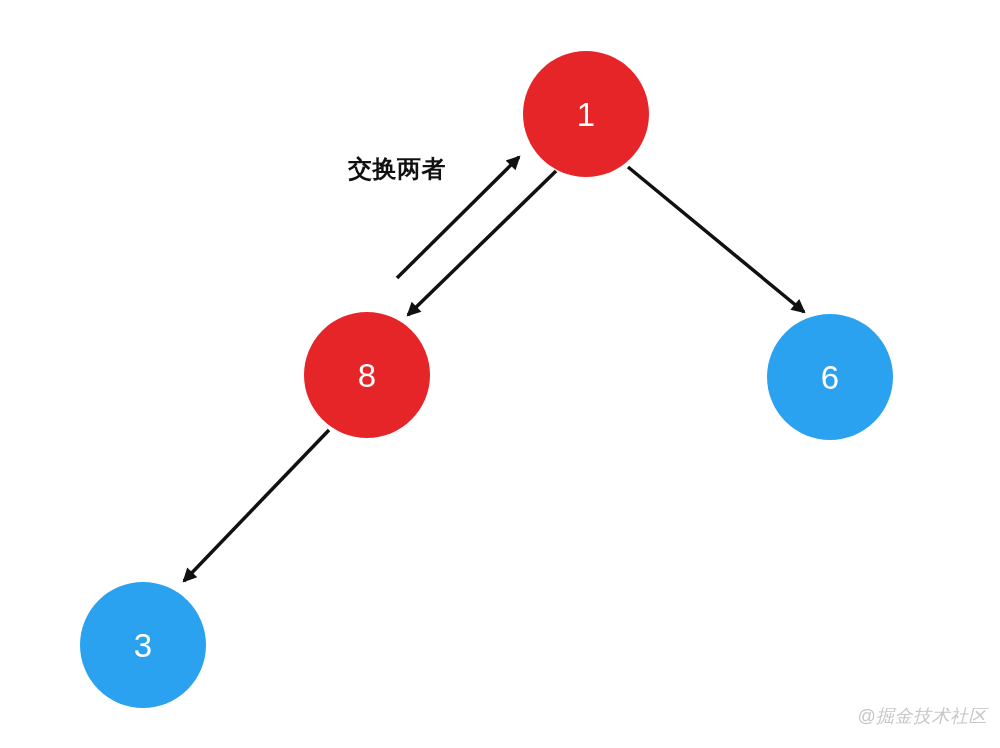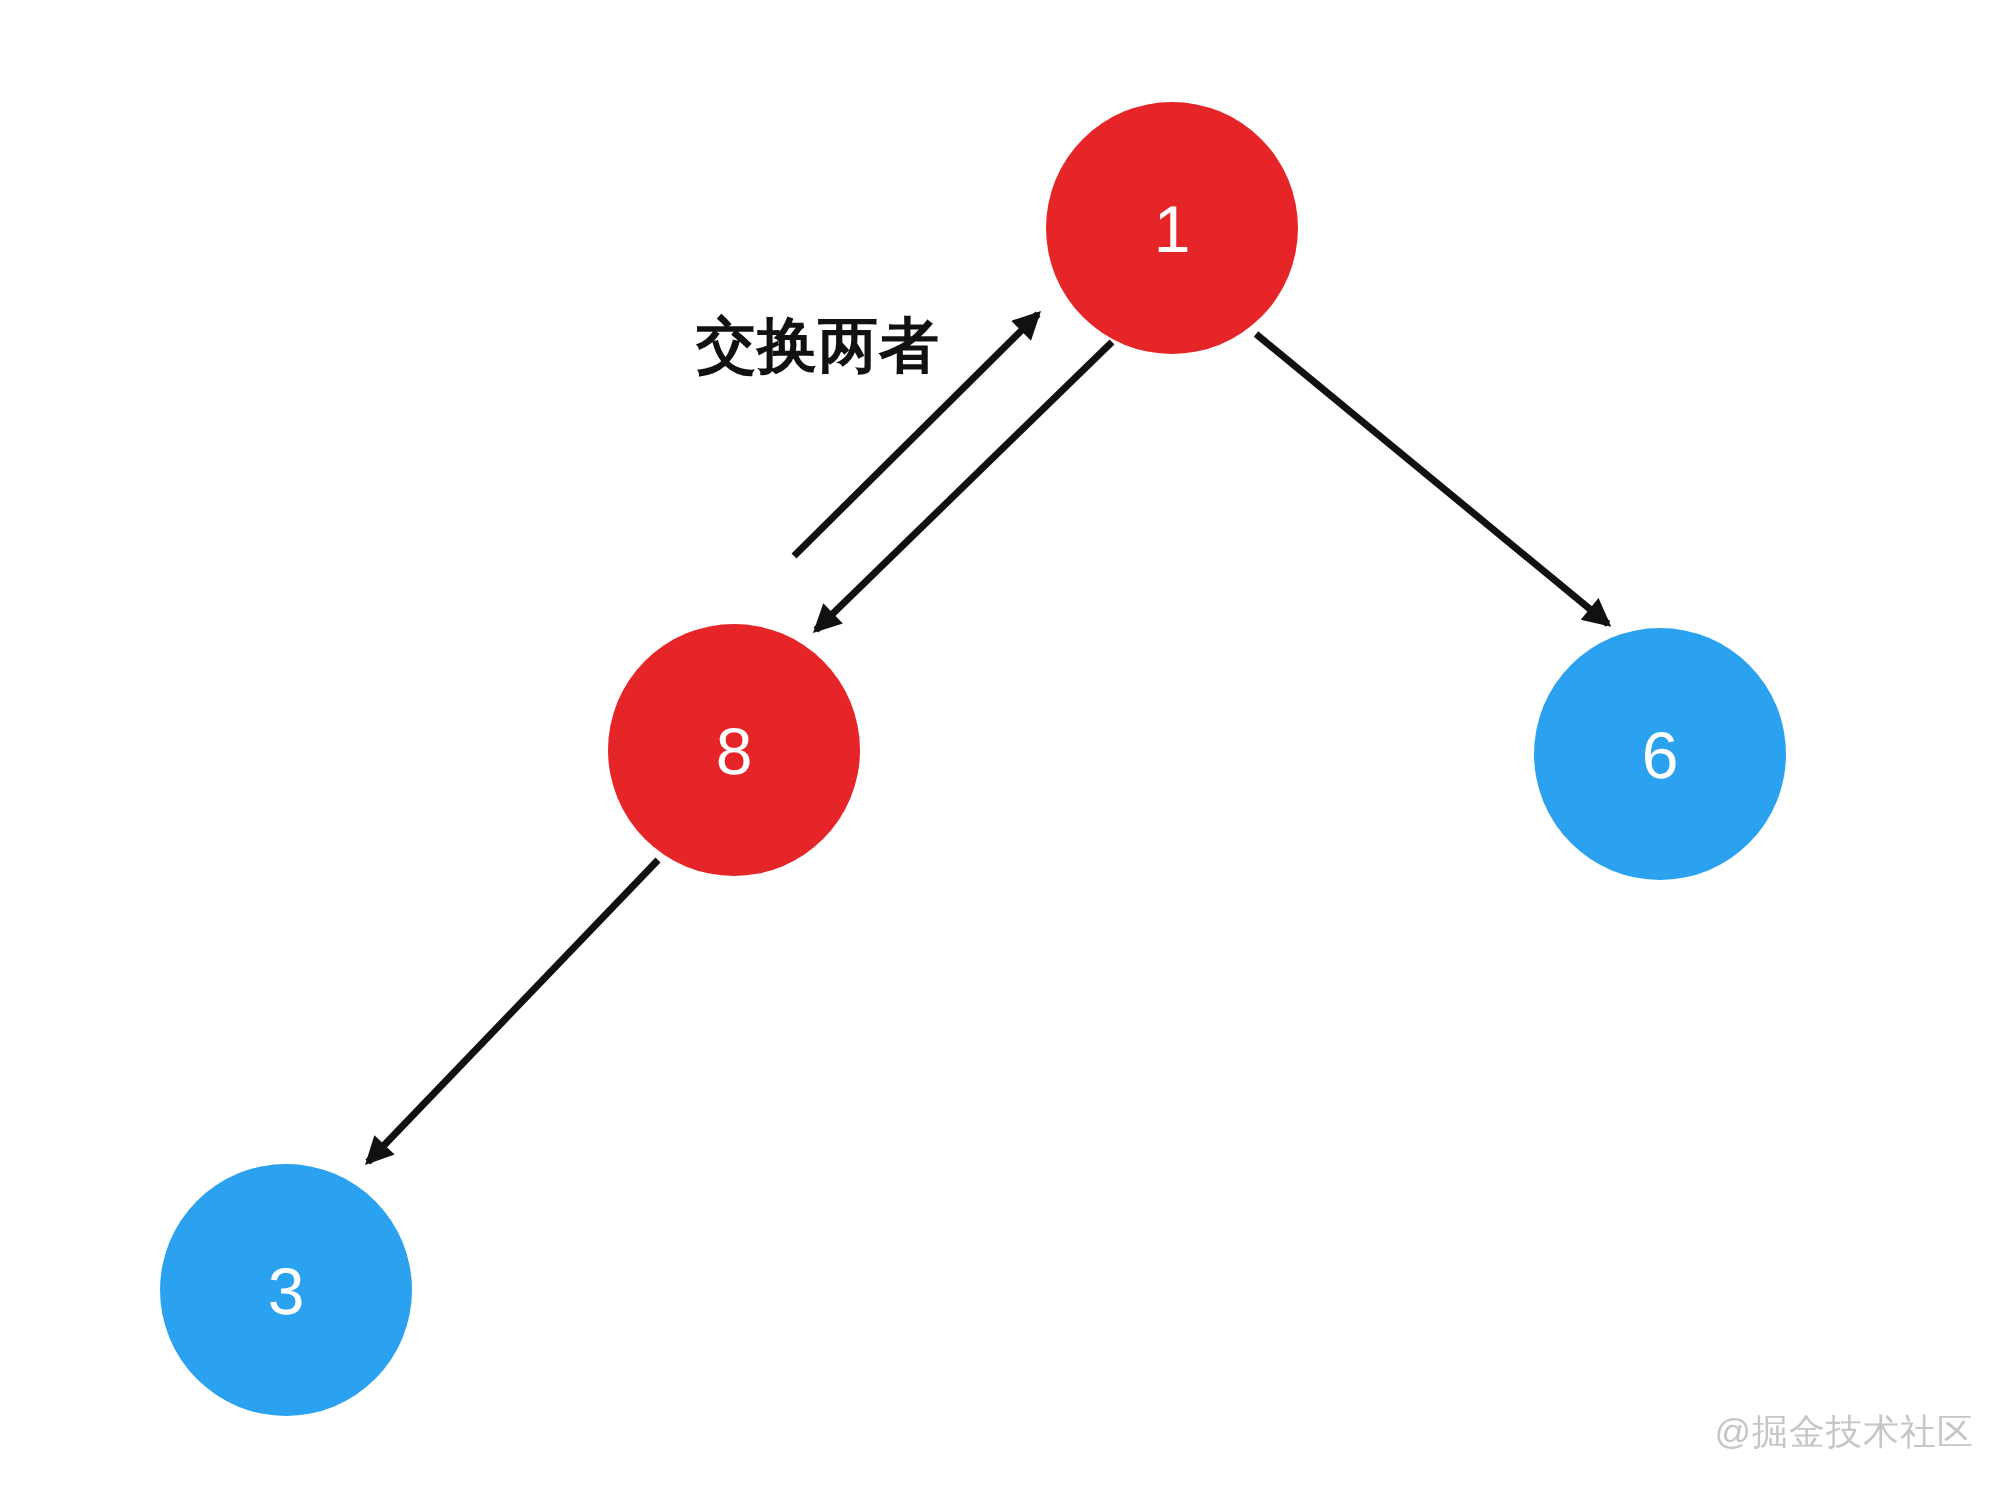--- a/index.html
+++ b/index.html
@@ -43,33 +43,34 @@
     font-weight: 400;
   }
   .node-1 { left: 523px; top: 51px;  }
   .node-8 { left: 304px; top: 312px; }
   .node-6 { left: 767px; top: 314px; }
   .node-3 { left: 80px;  top: 582px; }
   .swap-label {
     position: absolute;
     left: 348px;
     top: 153px;
-    font-size: 30px;
+    font-size: 24px;
     font-weight: 700;
     color: #111111;
     letter-spacing: 0.5px;
     white-space: nowrap;
   }
   .watermark {
     position: absolute;
     right: 13px;
     top: 704px;
     font-size: 18px;
     letter-spacing: 0.5px;
     white-space: nowrap;
+    font-style: italic;
   }
 </style>
 </head>
 <body>
 
 <div class="canvas">
 
   <svg class="edges" viewBox="0 0 1000 748" xmlns="http://www.w3.org/2000/svg">
     <defs>
       <marker id="arrowhead" viewBox="0 0 10 10" refX="8.5" refY="5" markerWidth="16" markerHeight="14" markerUnits="userSpaceOnUse" orient="auto">

